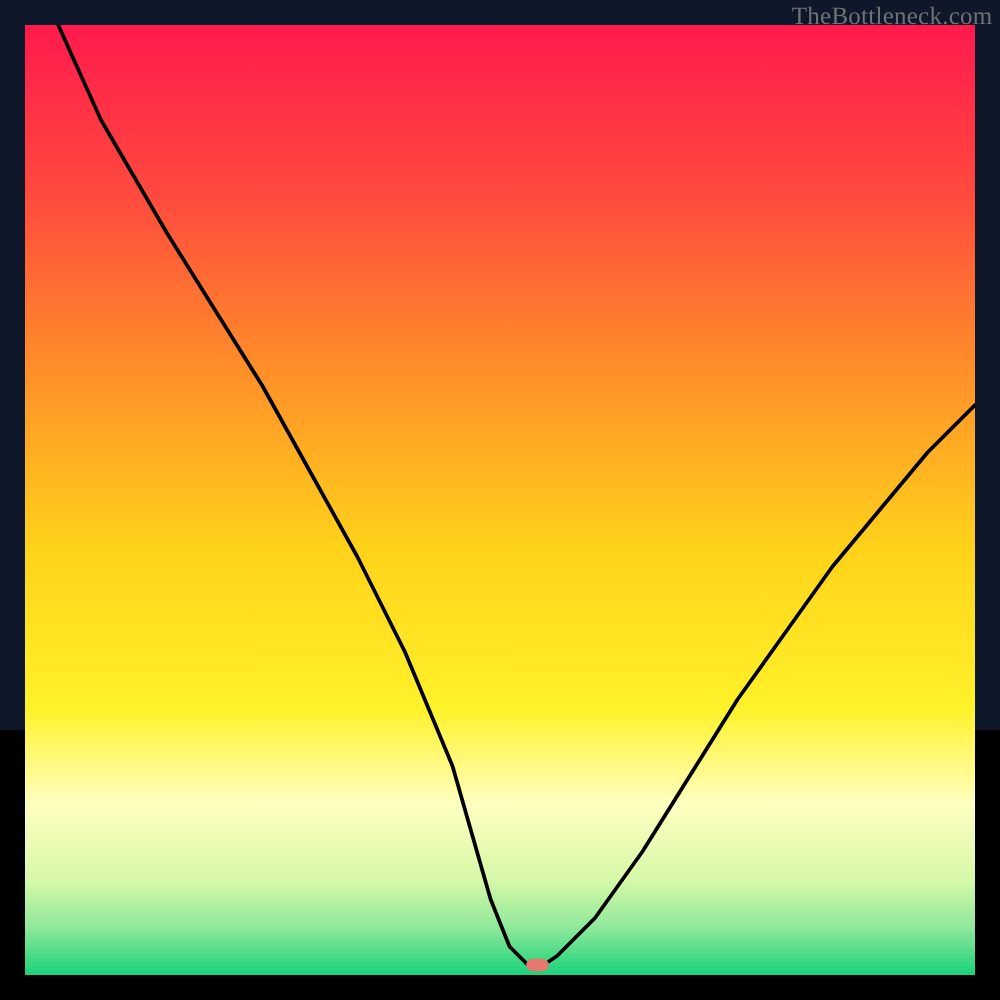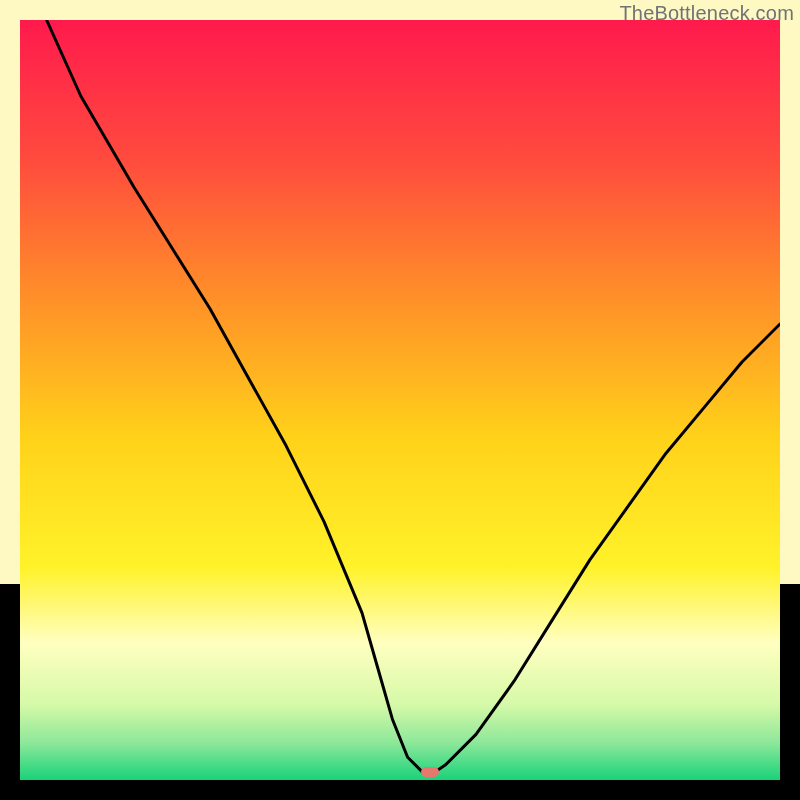--- a/index.html
+++ b/index.html
@@ -8,21 +8,22 @@
     width: 800px;
     height: 800px;
     background: #000;
     font-family: Arial, Helvetica, sans-serif;
     overflow: hidden;
   }
   .frame {
     position: relative;
     width: 800px;
     height: 584px;
-    background: #fef9c3;
+    background: #0f172a;
+    font-family: Liberation Serif, serif;
   }
   .plot {
     position: absolute;
     left: 20px;
     top: 20px;
     width: 760px;
     height: 760px;
   }
   .attribution {
     position: absolute;

